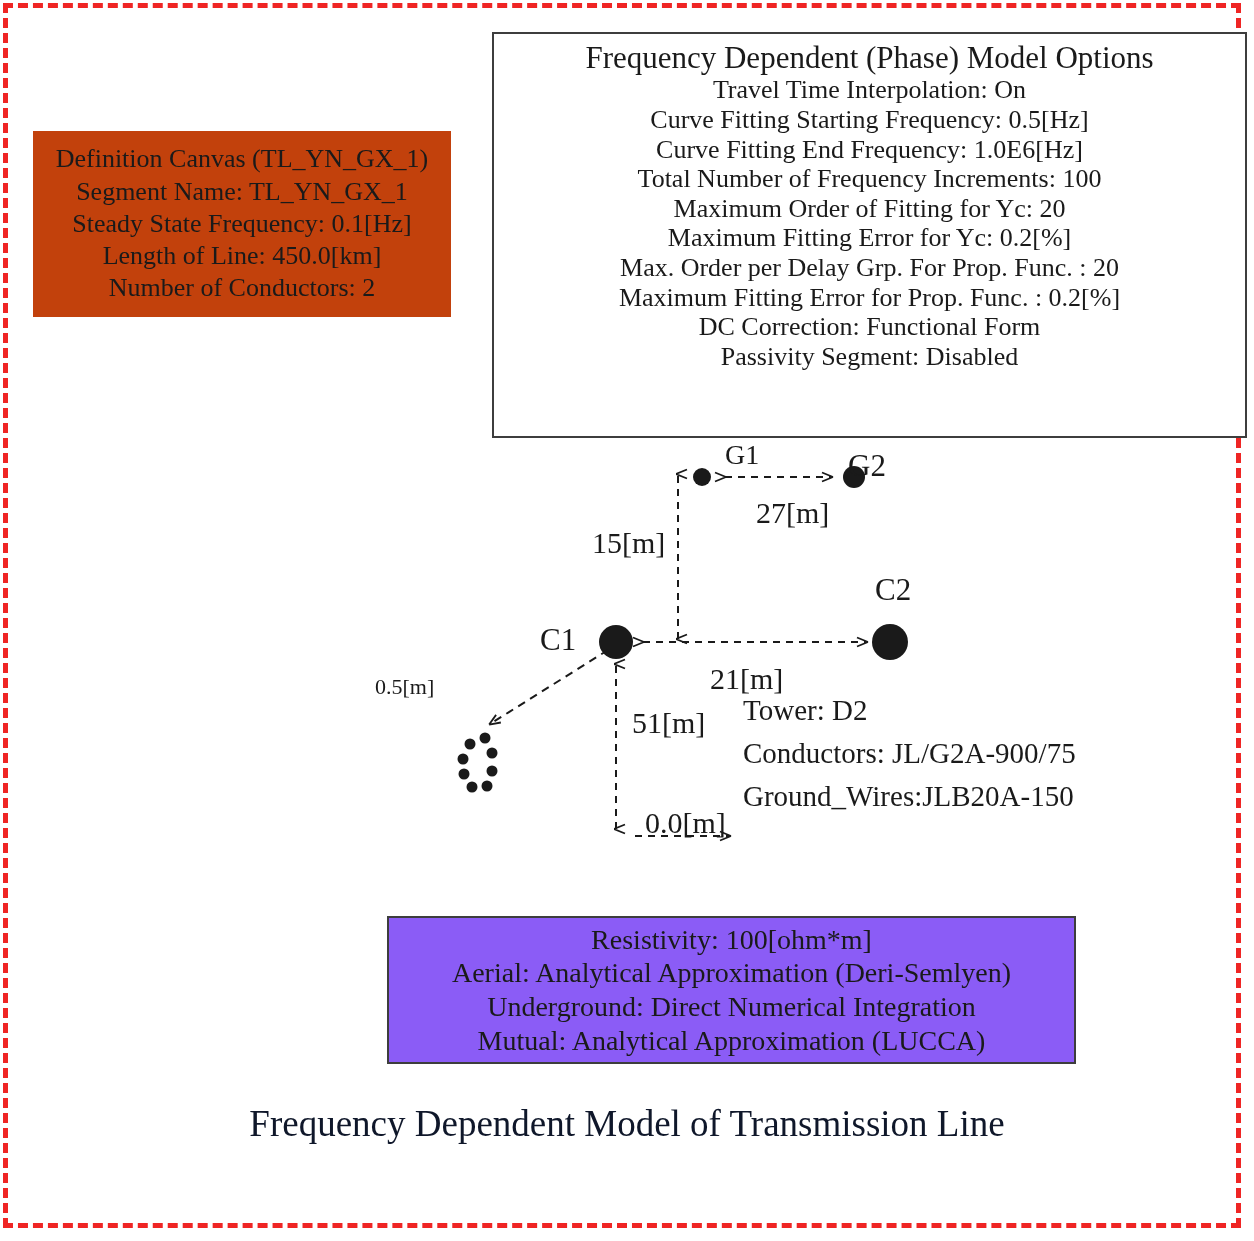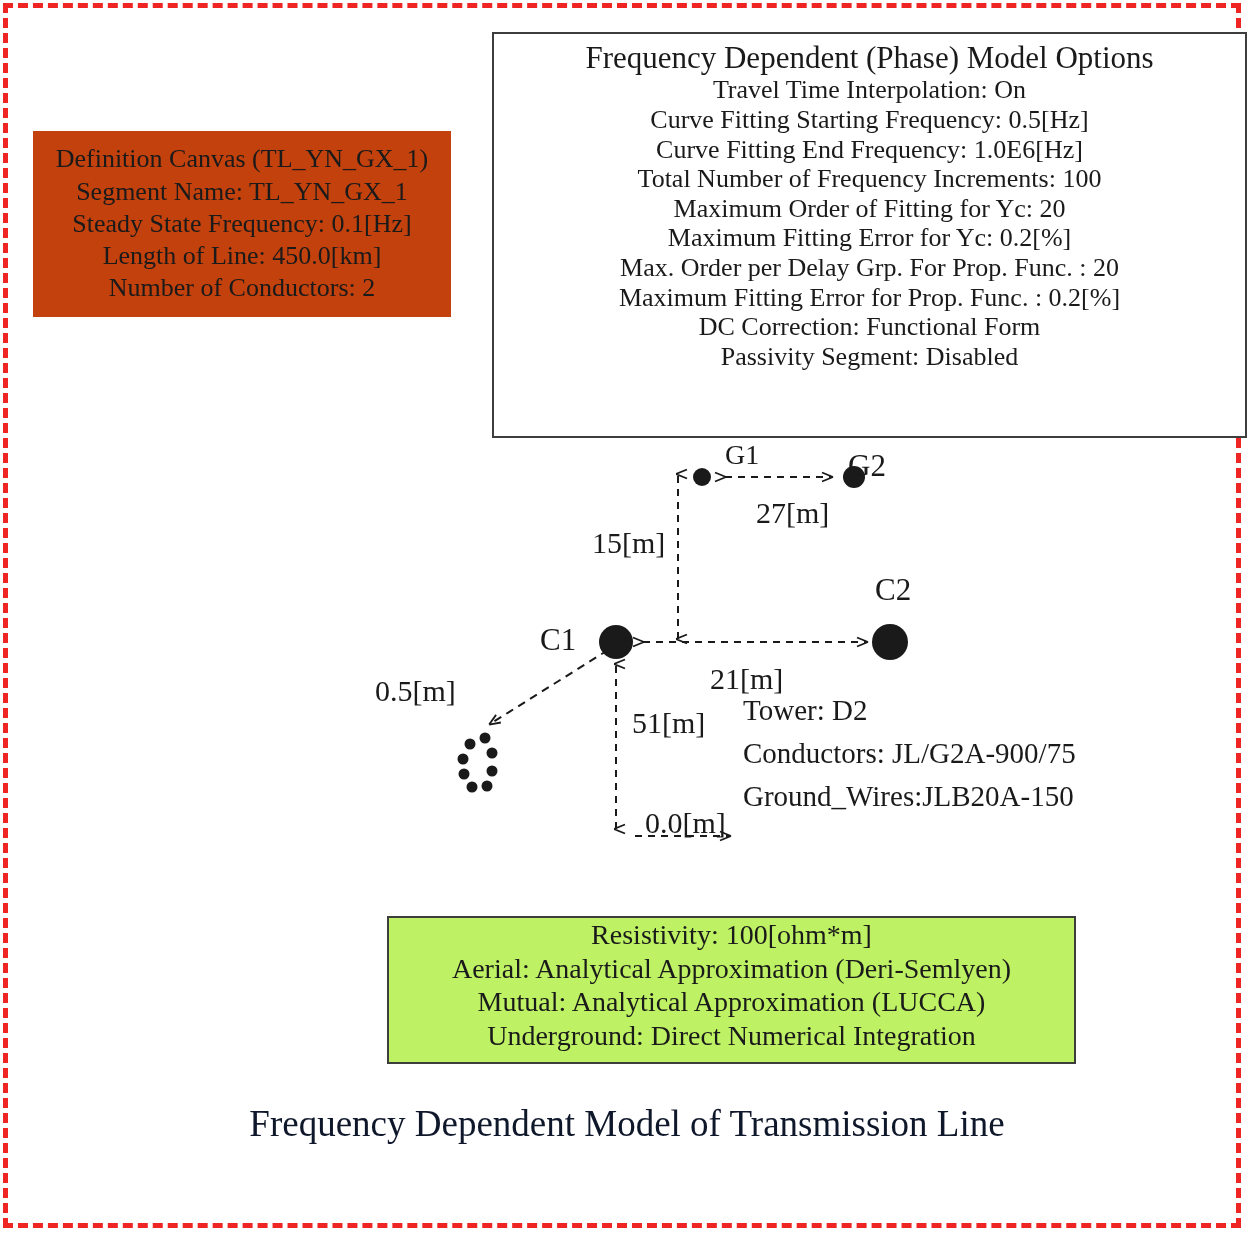--- a/index.html
+++ b/index.html
@@ -67,26 +67,27 @@
   }
   #fd-options .title { font-size: 31px; white-space: nowrap; }
   #fd-options .line  { font-size: 26px; white-space: nowrap; }
 
   
   #earth-box {
     left: 387px;
     top: 916px;
     width: 689px;
     height: 148px;
-    background: #bef264;
+    background: #8b5cf6;
     border: 2px solid #3d3d3d;
     box-sizing: border-box;
     display: flex;
     flex-direction: column;
     align-items: center;
+    justify-content: center;
     line-height: 1.2;
   }
   #earth-box .line { font-size: 28px; white-space: nowrap; }
 
   
   #figure-caption {
     left: 0px;
     top: 1102px;
     width: 1254px;
     text-align: center;
@@ -189,31 +190,31 @@
 
     <span class="diag-label" style="left:345px; top:15px;">G1</span>
     <span class="diag-label" style="left:468px; top:4px; font-size:31px;margin-top:20px;">G2</span>
     <span class="diag-label" style="left:376px; top:72px; font-size:30px;">27[m]</span>
     <span class="diag-label" style="left:212px; top:102px; font-size:30px;">15[m]</span>
 
     <span class="diag-label" style="left:160px; top:198px; font-size:31px;">C1</span>
     <span class="diag-label" style="left:495px; top:148px; font-size:31px;">C2</span>
     <span class="diag-label" style="left:330px; top:238px; font-size:30px;">21[m]</span>
 
-    <span class="diag-label" style="left:-5px; top:250px; font-size:30px;">0.5[m]</span>
+    <span class="diag-label" style="left:-5px; top:250px; font-size:22px;">0.5[m]</span>
     <span class="diag-label" style="left:252px; top:282px; font-size:30px;">51[m]</span>
     <span class="diag-label" style="left:265px; top:382px; font-size:30px;">0.0[m]</span>
 
     <span class="info-line" style="left:363px; top:270px;">Tower: D2</span>
     <span class="info-line" style="left:363px; top:313px;">Conductors: JL/G2A-900/75</span>
     <span class="info-line" style="left:363px; top:356px;">Ground_Wires:JLB20A-150</span>
   </div>
 
   <div id="earth-box" class="abs">
     <div class="line">Resistivity: 100[ohm*m]</div>
     <div class="line">Aerial: Analytical Approximation (Deri-Semlyen)</div>
+    <div class="line">Underground:  Direct Numerical Integration</div>
     <div class="line">Mutual: Analytical Approximation (LUCCA)</div>
-    <div class="line">Underground:  Direct Numerical Integration</div>
   </div>
 
   <div id="figure-caption" class="abs">Frequency Dependent Model of Transmission Line</div>
 
 </div>
 
 </body></html>

